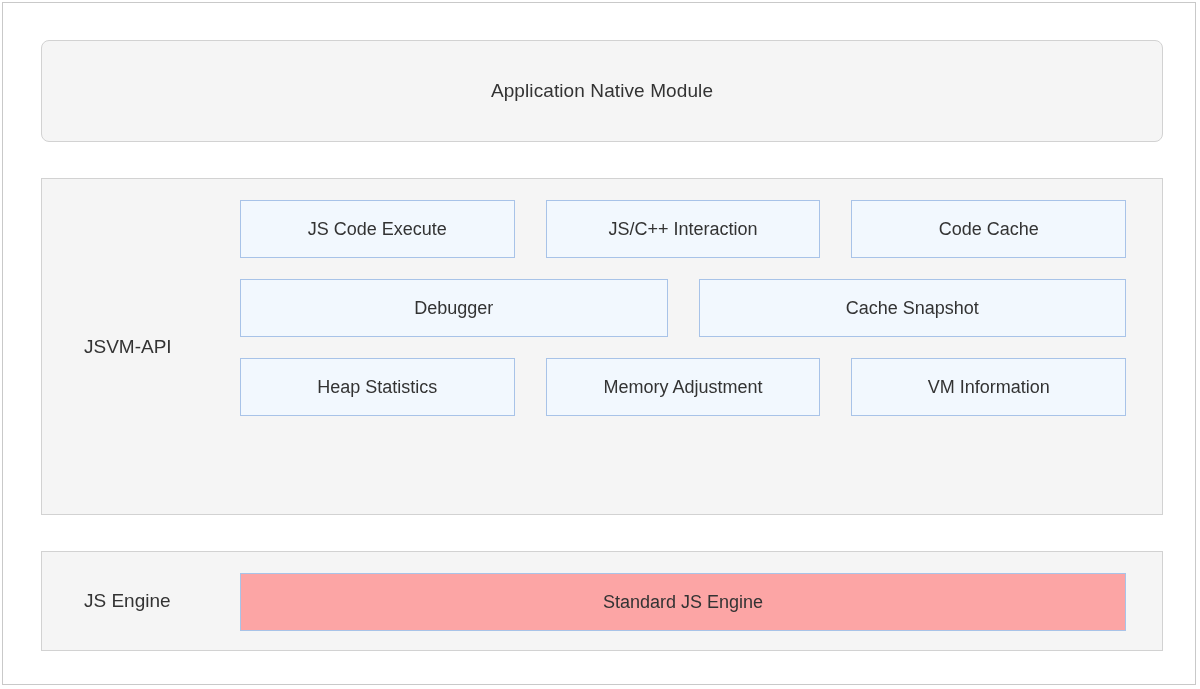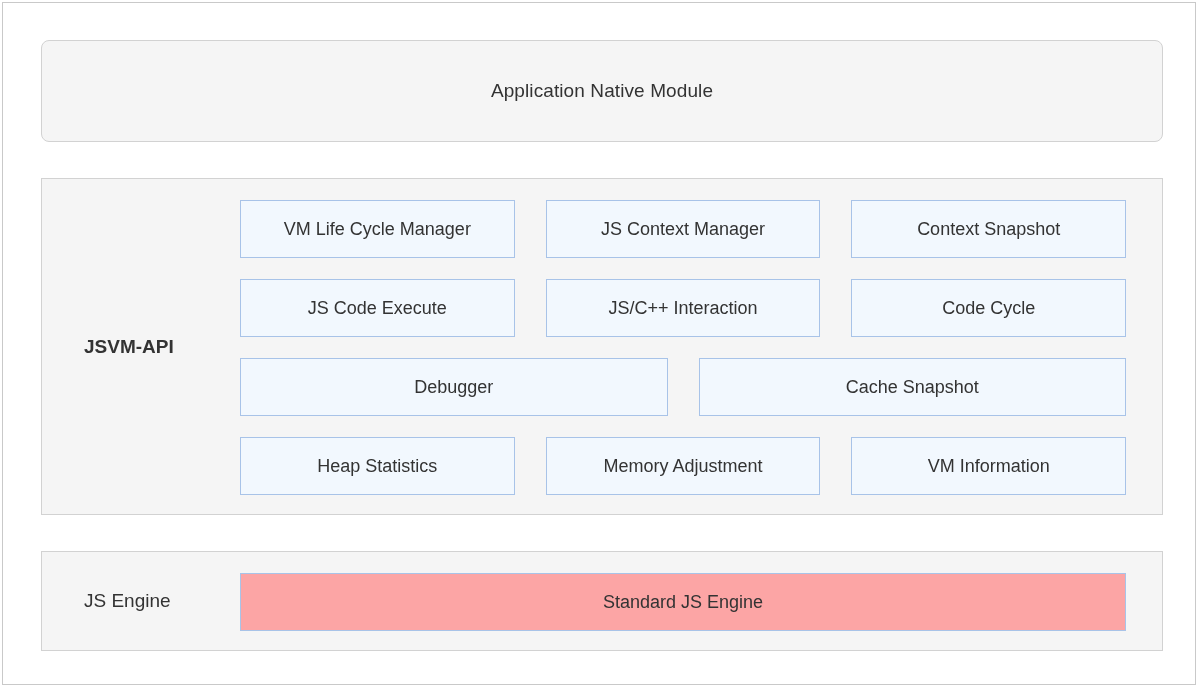--- a/index.html
+++ b/index.html
@@ -65,21 +65,20 @@
   .side-label {
     position: absolute;
     font-size: 19px;
     color: #333333;
     white-space: nowrap;
   }
   .panel-jsvm .side-label {
     left: 42px;
     top: 50%;
     transform: translateY(-50%);
-    font-weight: bold;
   }
 
   .grid {
     position: absolute;
     left: 198px;
     top: 21px;
     width: 886px;
     display: flex;
     flex-direction: column;
     gap: 21px;
@@ -141,30 +140,25 @@
 
   <div class="panel panel-app">
     <div class="panel-title">Application Native Module</div>
   </div>
 
   <div class="panel panel-jsvm">
     <div class="side-label">JSVM-API</div>
 
     <div class="grid">
 
-      <div class="grid-row">
-        <div class="module-box">VM Life Cycle Manager</div>
-        <div class="module-box">JS Context Manager</div>
-        <div class="module-box">Context Snapshot</div>
-      </div>
 
       <div class="grid-row">
         <div class="module-box">JS Code Execute</div>
         <div class="module-box">JS/C++ Interaction</div>
-        <div class="module-box">Code Cycle</div>
+        <div class="module-box">Code Cache</div>
       </div>
 
       <div class="grid-row">
         <div class="module-box">Debugger</div>
         <div class="module-box">Cache Snapshot</div>
       </div>
 
       <div class="grid-row">
         <div class="module-box">Heap Statistics</div>
         <div class="module-box">Memory Adjustment</div>

